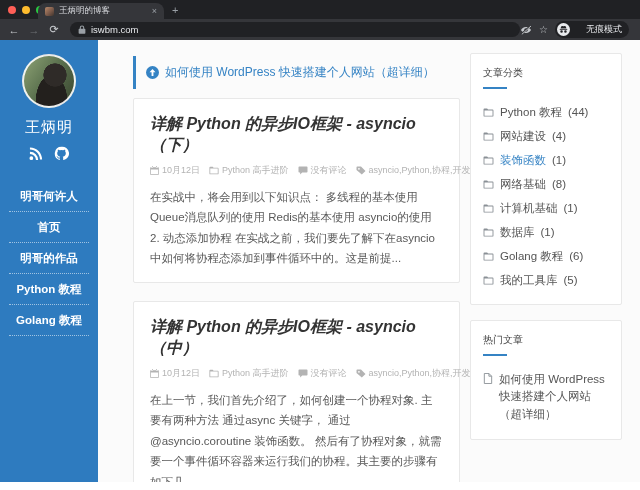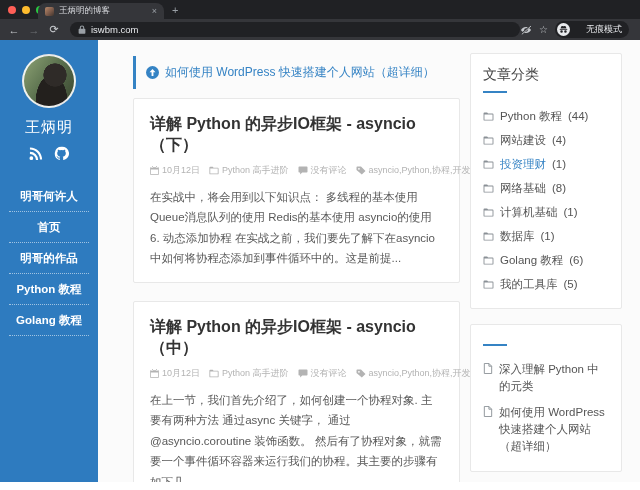--- a/index.html
+++ b/index.html
@@ -43,34 +43,34 @@
   .lsb-icons { margin-top:9px; display:flex; justify-content:center; gap:10px; }
   .lsb-icons svg { display:block; }
   .lsb-nav { margin-top:20px; }
   .lsb-item { font-size:11.5px; font-weight:bold; padding:8px 0 7px; border-bottom:1px dotted rgba(255,255,255,.55); margin:0 9px; cursor:pointer; }
 
   
   .main { width:327px; margin-left:35px; margin-top:16px; flex:none; }
   .pinned { display:flex; align-items:center; gap:6px; border-left:3px solid #3583c4; padding:8px 10px; margin-bottom:9px; }
   .pinned-text { font-size:12px; color:#3583c4; }
   .card { background:#fff; border:1px solid #e8e8e8; border-radius:2px; padding:15px 16px 13px; margin-bottom:18px; }
-  .post-title { font-size:16px; font-weight:bold; color:#333; }
+  .post-title { font-size:16px; font-weight:bold; color:#333;font-style:italic; }
   .meta { display:flex; align-items:center; gap:9px; margin-top:8px; color:#b3b3b3; font-size:9px; white-space:nowrap; }
   .meta span { display:flex; align-items:center; gap:3px; }
   .meta svg { flex:none; }
   .excerpt { margin-top:10px; font-size:11.5px; color:#595959; line-height:1.78; }
 
   
   .rsb { width:152px; margin-left:10px; margin-top:13px; flex:none; }
   .widget { background:#fff; border:1px solid #e8e8e8; border-radius:2px; padding:12px; margin-bottom:15px; }
   .search-row { display:flex; }
   .search-input { flex:1; height:24px; border:1px solid #ddd; border-right:none; border-radius:2px 0 0 2px; padding:0 7px; font-size:10.5px; color:#555; outline:none; min-width:0; background:#fff; }
   .search-input::placeholder { color:#aaa; }
   .search-btn { width:32px; height:24px; border:1px solid #ddd; border-radius:0 2px 2px 0; background:#fff; display:flex; align-items:center; justify-content:center; cursor:pointer; }
-  .w-title { font-size:14px; color:#444; }
+  .w-title { font-size:10px; color:#444; }
   .w-rule { width:24px; height:2px; background:#3583c4; margin:7px 0 11px; }
   .cat-item { display:flex; align-items:center; gap:6px; font-size:11.5px; color:#555; padding:4.5px 0; cursor:pointer; }
   .cat-item svg { flex:none; }
   .cat-item.active .cat-name { color:#3583c4; }
   .hot-item { display:flex; gap:6px; font-size:11.5px; color:#555; line-height:1.5; padding:4px 0; cursor:pointer; }
   .hot-item svg { flex:none; margin-top:2px; }
 </style>
 </head>
 <body>
 
@@ -172,21 +172,21 @@
               </svg>
               <i style="font-style:normal">没有评论</i>
             </span>
           <span>
               <svg width="10" height="9" viewBox="0 0 12 11">
                 <path fill="#b3b3b3" d="M.5 1.5A1 1 0 0 1 1.5.5H6l5.5 5.5-4.5 4.5L.5 5V1.5zm3 .8a1.1 1.1 0 1 0 0 2.2 1.1 1.1 0 0 0 0-2.2z"></path>
               </svg>
               <i style="font-style:normal">asyncio,Python,协程,开发</i>
             </span>
         </div>
-        <div class="excerpt">在实战中，将会用到以下知识点： 多线程的基本使用 Queue消息队列的使用 Redis的基本使用 asyncio的使用 6. 动态添加协程 在实战之前，我们要先了解下在asyncio中如何将协程态添加到事件循环中的。这是前提...</div>
+        <div class="excerpt">在实战中，将会用到以下知识点： 多线程的基本使用 Queue消息队列的使用 Redis的基本使用 asyncio的使用 2. 动态添加协程 在实战之前，我们要先了解下在asyncio中如何将协程态添加到事件循环中的。这是前提...</div>
       </div>
 
       <div class="card">
         <div class="post-title">详解 Python 的异步IO框架 - asyncio（中）</div>
         <div class="meta">
           <span>
               <svg width="9" height="9" viewBox="0 0 12 12">
                 <path fill="#b3b3b3" d="M3 0h1v2H3zM8 0h1v2H8zM1 1.5h1v1.3h2V1.5h4v1.3h2V1.5h1a.8.8 0 0 1 .8.8V11a.8.8 0 0 1-.8.8H1A.8.8 0 0 1 .2 11V2.3a.8.8 0 0 1 .8-.8zm.2 3.2v6h9.6v-6H1.2z"></path>
               </svg>
               <i style="font-style:normal">10月12日</i>
@@ -232,21 +232,21 @@
             <svg width="11" height="9" viewBox="0 0 12 10">
               <path fill="#8a9096" d="M.5 1.5A1 1 0 0 1 1.5.5h3l1 1.3h5a1 1 0 0 1 1 1v5.7a1 1 0 0 1-1 1h-9a1 1 0 0 1-1-1V1.5zm1 1.2v5.8h9V2.7h-9z"></path>
             </svg>
             <span class="cat-name">网站建设</span>
             <span class="cat-count">(4)</span>
           </div>
         <div class="cat-item active">
             <svg width="11" height="9" viewBox="0 0 12 10">
               <path fill="#8a9096" d="M.5 1.5A1 1 0 0 1 1.5.5h3l1 1.3h5a1 1 0 0 1 1 1v5.7a1 1 0 0 1-1 1h-9a1 1 0 0 1-1-1V1.5zm1 1.2v5.8h9V2.7h-9z"></path>
             </svg>
-            <span class="cat-name">投资理财</span>
+            <span class="cat-name">装饰函数</span>
             <span class="cat-count">(1)</span>
           </div>
         <div class="cat-item">
             <svg width="11" height="9" viewBox="0 0 12 10">
               <path fill="#8a9096" d="M.5 1.5A1 1 0 0 1 1.5.5h3l1 1.3h5a1 1 0 0 1 1 1v5.7a1 1 0 0 1-1 1h-9a1 1 0 0 1-1-1V1.5zm1 1.2v5.8h9V2.7h-9z"></path>
             </svg>
             <span class="cat-name">网络基础</span>
             <span class="cat-count">(8)</span>
           </div>
         <div class="cat-item">
@@ -273,33 +273,27 @@
         <div class="cat-item">
             <svg width="11" height="9" viewBox="0 0 12 10">
               <path fill="#8a9096" d="M.5 1.5A1 1 0 0 1 1.5.5h3l1 1.3h5a1 1 0 0 1 1 1v5.7a1 1 0 0 1-1 1h-9a1 1 0 0 1-1-1V1.5zm1 1.2v5.8h9V2.7h-9z"></path>
             </svg>
             <span class="cat-name">我的工具库</span>
             <span class="cat-count">(5)</span>
           </div>
       </div>
 
       <div class="widget">
+        <div class="w-title">热门文章</div>
         <div class="w-rule"></div>
         <div class="hot-item">
             <svg width="10" height="11" viewBox="0 0 10 12">
               <path fill="none" stroke="#8a9096" d="M1 .5h5L9 3.5v8H1z"></path>
               <path fill="none" stroke="#8a9096" d="M6 .5v3h3"></path>
             </svg>
-            <span>深入理解 Python 中的元类</span>
-          </div>
-        <div class="hot-item">
-            <svg width="10" height="11" viewBox="0 0 10 12">
-              <path fill="none" stroke="#8a9096" d="M1 .5h5L9 3.5v8H1z"></path>
-              <path fill="none" stroke="#8a9096" d="M6 .5v3h3"></path>
-            </svg>
             <span>如何使用 WordPress 快速搭建个人网站（超详细）</span>
           </div>
 
       </div>
 
     </div>
   </div>
 </div>
 
 </body></html>

